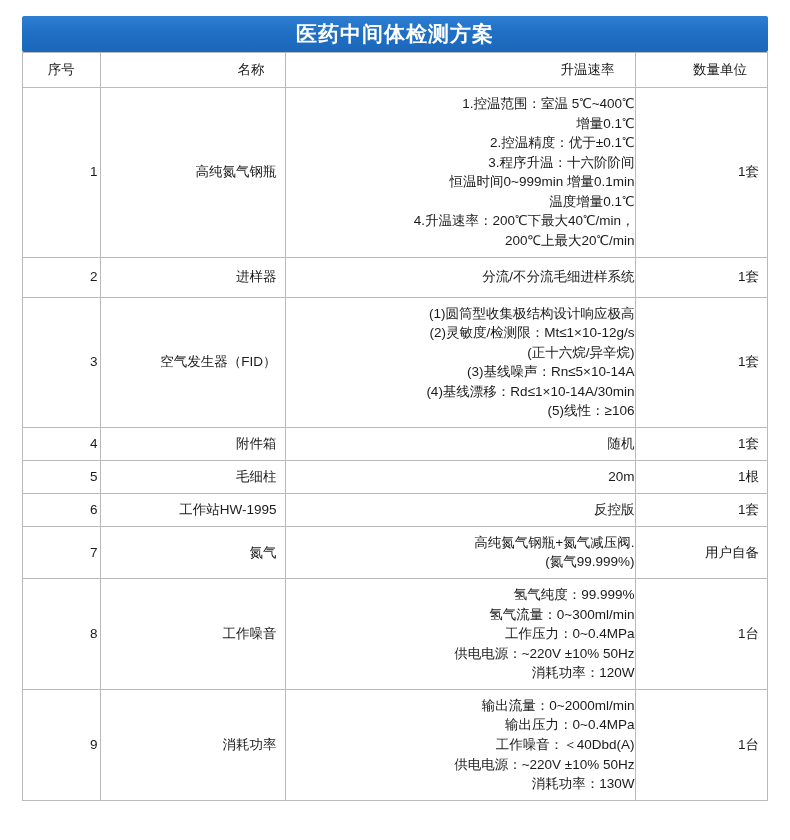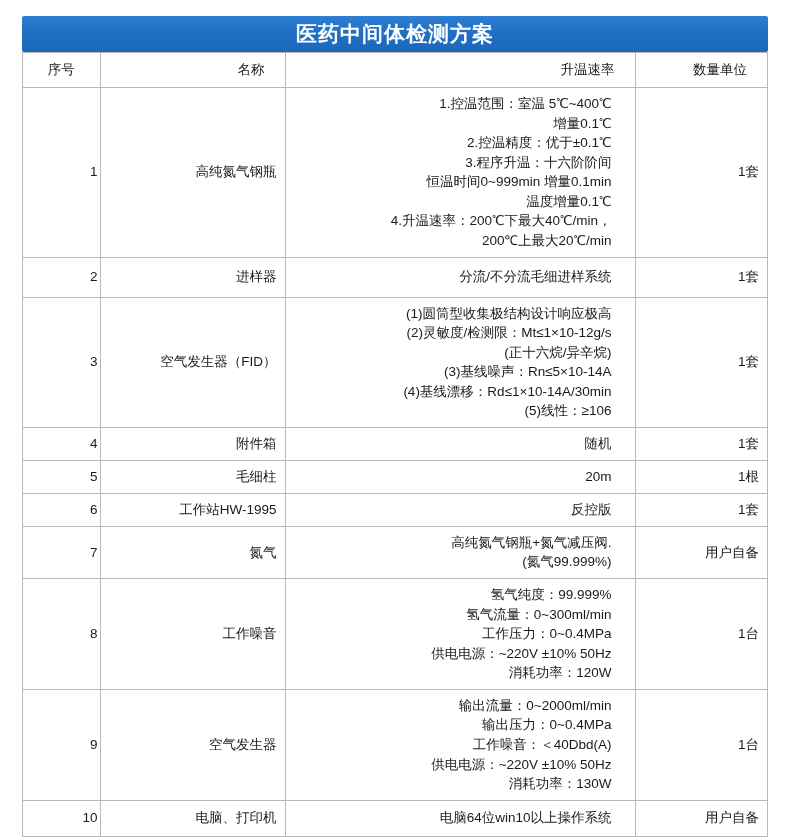--- a/index.html
+++ b/index.html
@@ -59,21 +59,21 @@
     padding: 2px 20px;
   }
   td.cell-no {
     text-align: center;
     padding: 4px 2px;
   }
   td.cell-name {
     padding: 4px 8px;
   }
   td.cell-spec {
-    padding: 6px 23px;
+    padding: 6px 0;
     white-space: pre-line;
   }
   td.cell-qty {
     padding: 4px 8px;
   }
   tr.r-head td { background: #ffffff; }
 </style>
 </head>
 <body>
 
@@ -159,30 +159,24 @@
         <td class="cell-name">工作噪音</td>
         <td class="cell-spec">氢气纯度：99.999%
 氢气流量：0~300ml/min
 工作压力：0~0.4MPa
 供电电源：~220V ±10% 50Hz
 消耗功率：120W</td>
         <td class="cell-qty">1台</td>
       </tr>
       <tr style="height:105px;">
         <td class="cell-no">9</td>
-        <td class="cell-name">空气发生器</td>
+        <td class="cell-name">消耗功率</td>
         <td class="cell-spec">输出流量：0~2000ml/min
 输出压力：0~0.4MPa
 工作噪音：＜40Dbd(A)
 供电电源：~220V ±10% 50Hz
 消耗功率：130W</td>
         <td class="cell-qty">1台</td>
       </tr>
-      <tr style="height:36px;">
-        <td class="cell-no">10</td>
-        <td class="cell-name">电脑、打印机</td>
-        <td class="cell-spec">电脑64位win10以上操作系统</td>
-        <td class="cell-qty">用户自备</td>
-      </tr>
     </tbody>
   </table>
 
 </div>
 
 </body></html>

